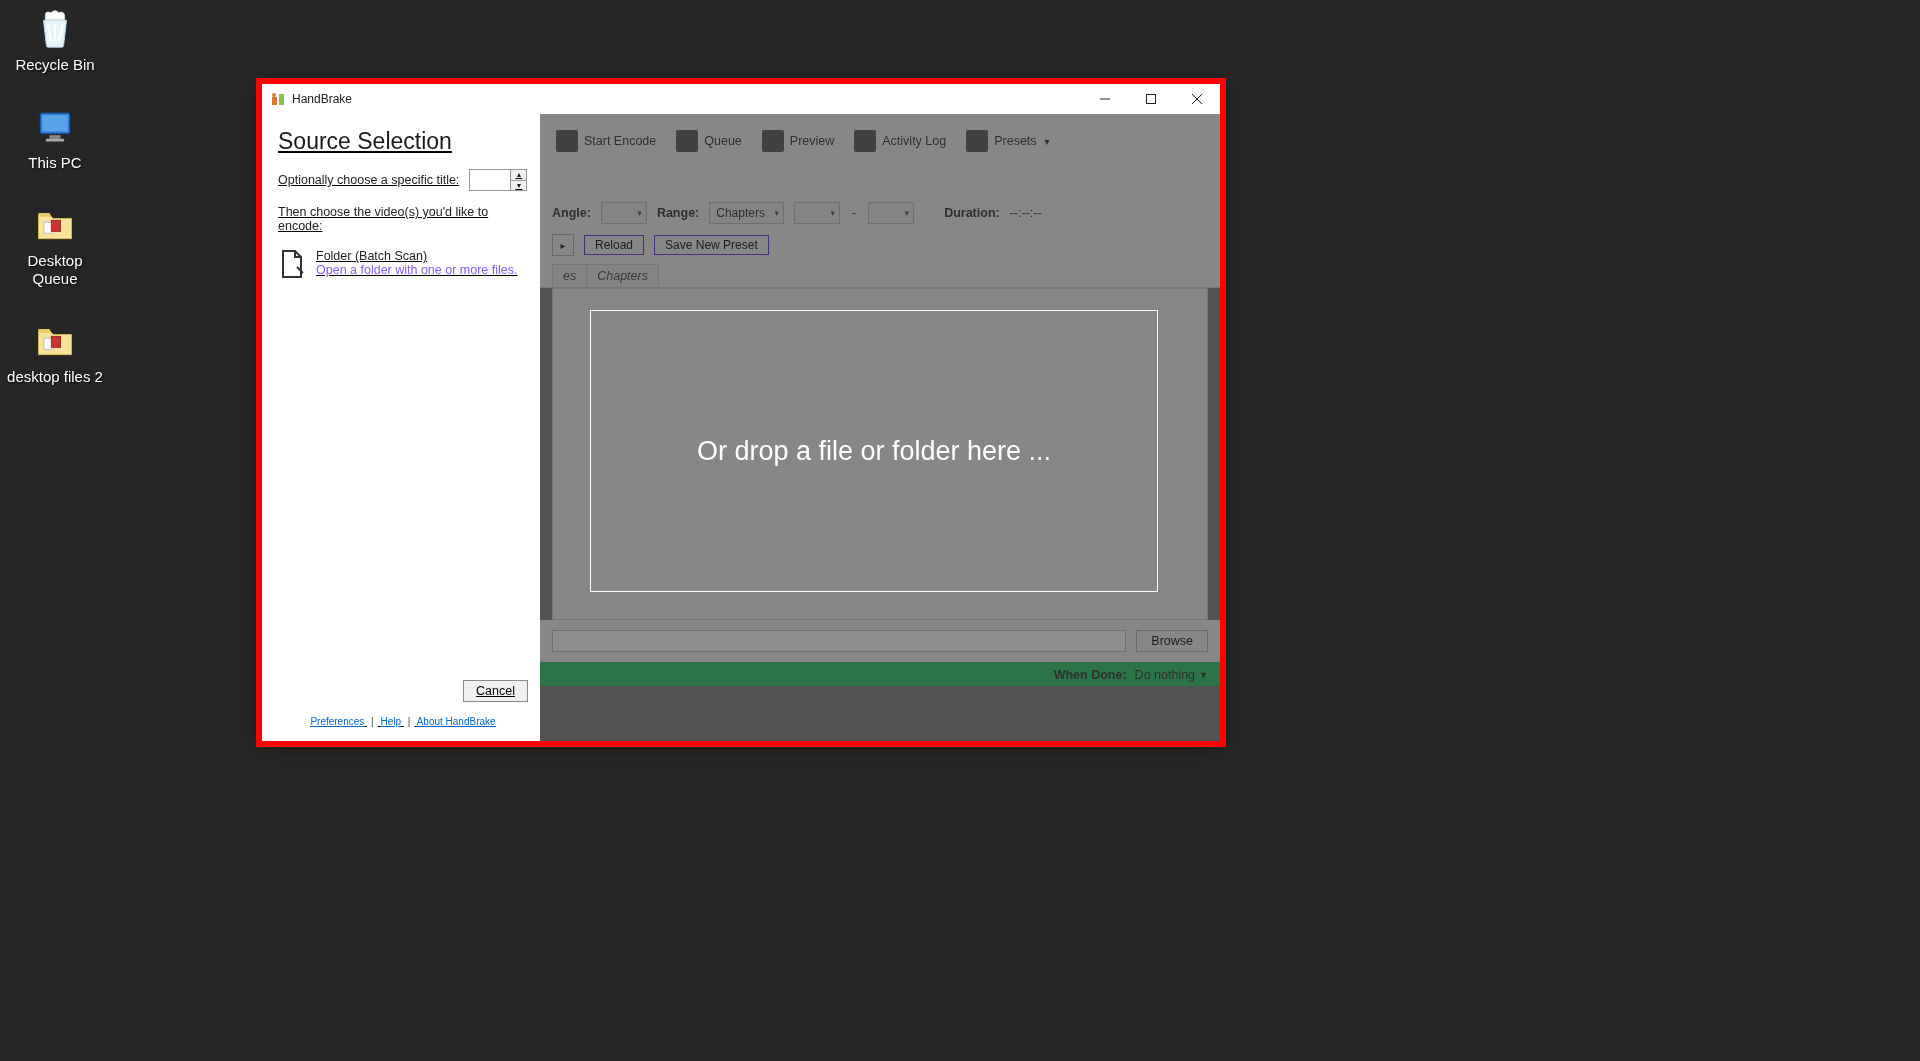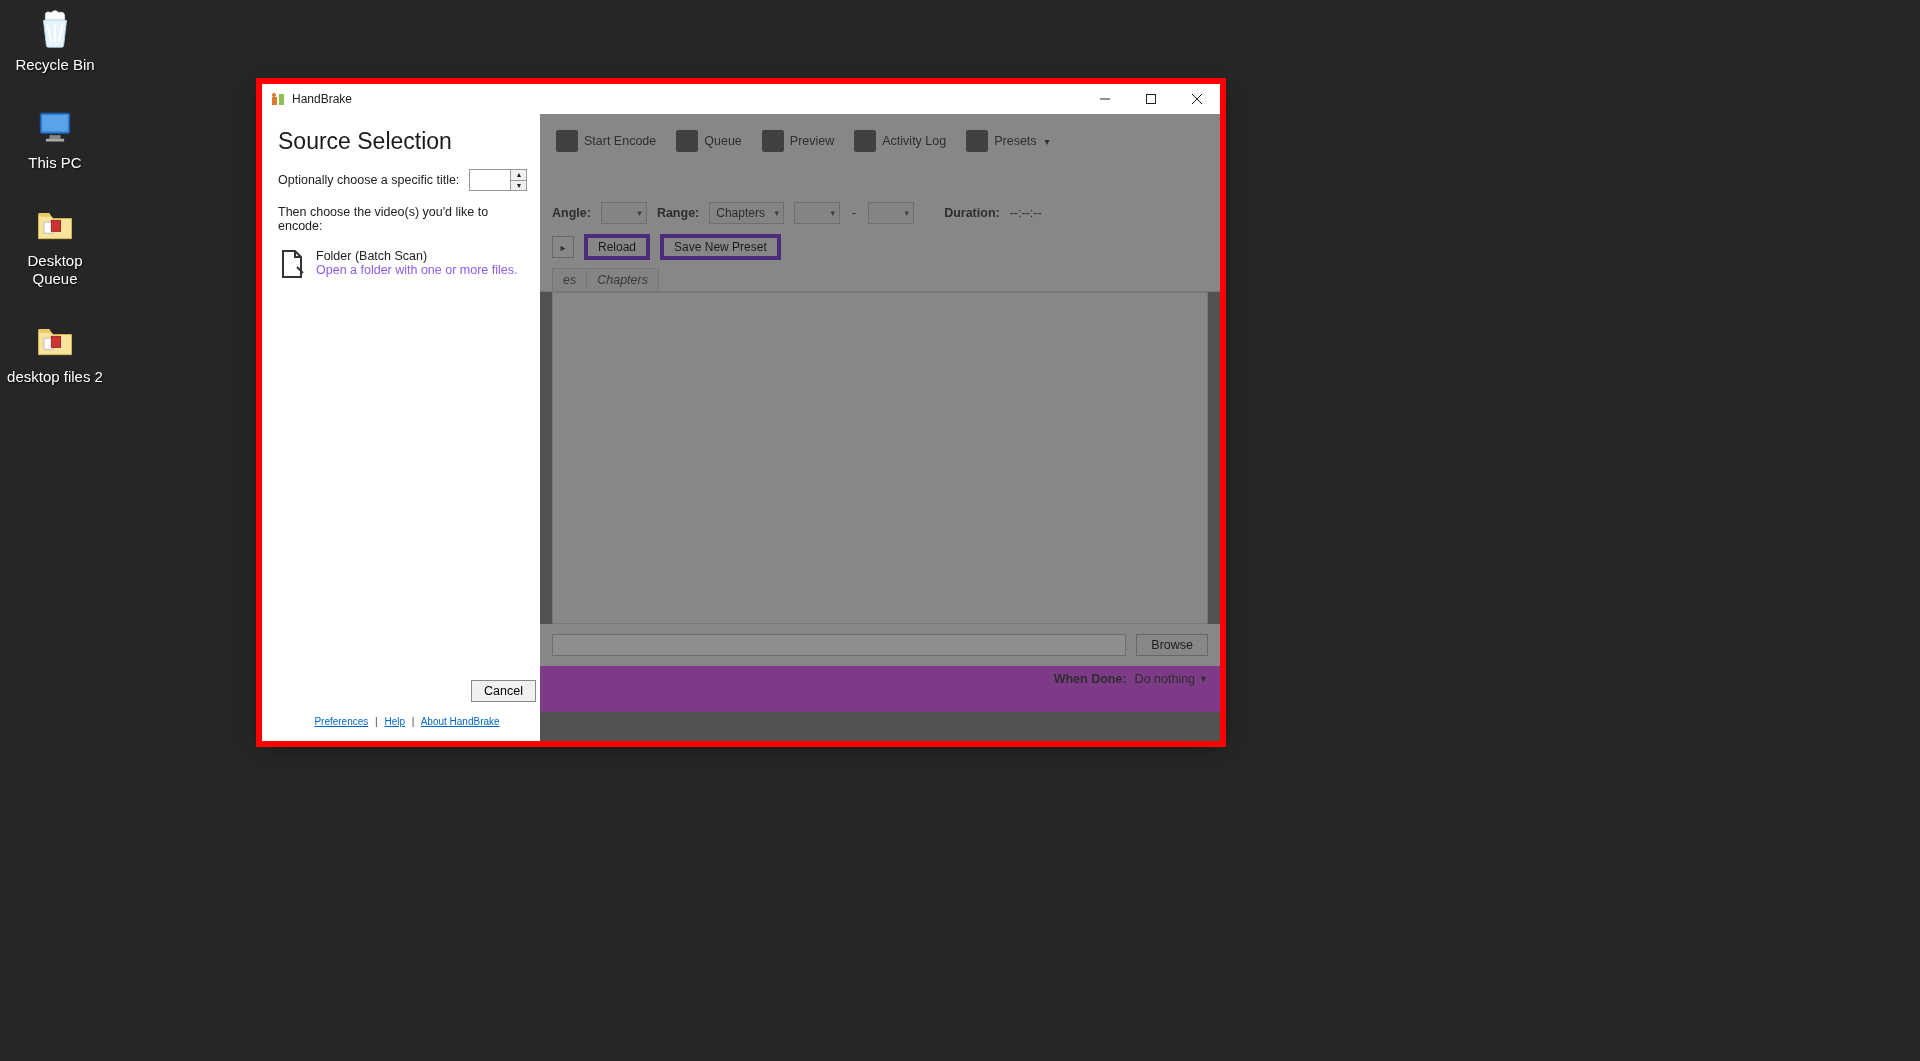--- a/index.html
+++ b/index.html
@@ -87,25 +87,26 @@
   .app-body {
     flex: 1;
     position: relative;
     display: flex;
   }
 
   
   .source-panel {
     width: 278px;
     background: #fff;
-    padding: 14px 4px 10px 16px;
+    padding: 14px 12px 10px 16px;
     display: flex;
     flex-direction: column;
     position: relative;
     z-index: 20;
+    text-decoration: underline;
   }
   .source-panel h1 {
     font-size: 23px;
     font-weight: 400;
     color: #1a1a1a;
     margin: 0 0 14px 0;
   }
   .title-row {
     display: flex;
     align-items: center;
@@ -274,21 +275,21 @@
   .preset-row {
     background: #f0f0f0;
     padding: 4px 12px 8px 12px;
     display: flex;
     align-items: center;
     gap: 10px;
     font-size: 12.5px;
   }
   .small-btn {
     background: #efefef;
-    border: 4px solid #6d28d9;
+    border: 1px solid #6d28d9;
     padding: 2px 10px;
     font-size: 12px;
     cursor: pointer;
   }
   .expander {
     width: 22px; height: 22px;
     border: 1px solid #aaa;
     display: flex; align-items: center; justify-content: center;
     font-size: 10px;
     background: #efefef;
@@ -335,22 +336,22 @@
   }
   .browse-btn {
     background: #efefef;
     border: 1px solid #aaa;
     padding: 3px 14px;
     font-size: 12.5px;
     cursor: pointer;
   }
 
   .bottom-row2 {
-    background: #d946ef;
-    padding: 6px 12px 26px 12px;
+    background: #22c55e;
+    padding: 6px 12px 4px 12px;
     display: flex;
     justify-content: flex-end;
     align-items: center;
     gap: 8px;
     font-size: 12.5px;
   }
   .bottom-row2 .lbl { font-weight: 600; }
 
   
   .drop-zone {
@@ -566,15 +567,18 @@
         <span class="lbl">When Done:</span>
         <span style="display:inline-flex;align-items:center;gap:4px;">
           <span>Do nothing</span>
           <span style="font-size:9px;">▼</span>
         </span>
       </div>
 
       <div class="dim-overlay"></div>
     </div>
 
+    <div class="drop-zone">
+      <span class="dz-text">Or drop a file or folder here ...</span>
+    </div>
 
   </div>
 </div>
 
 </body></html>

